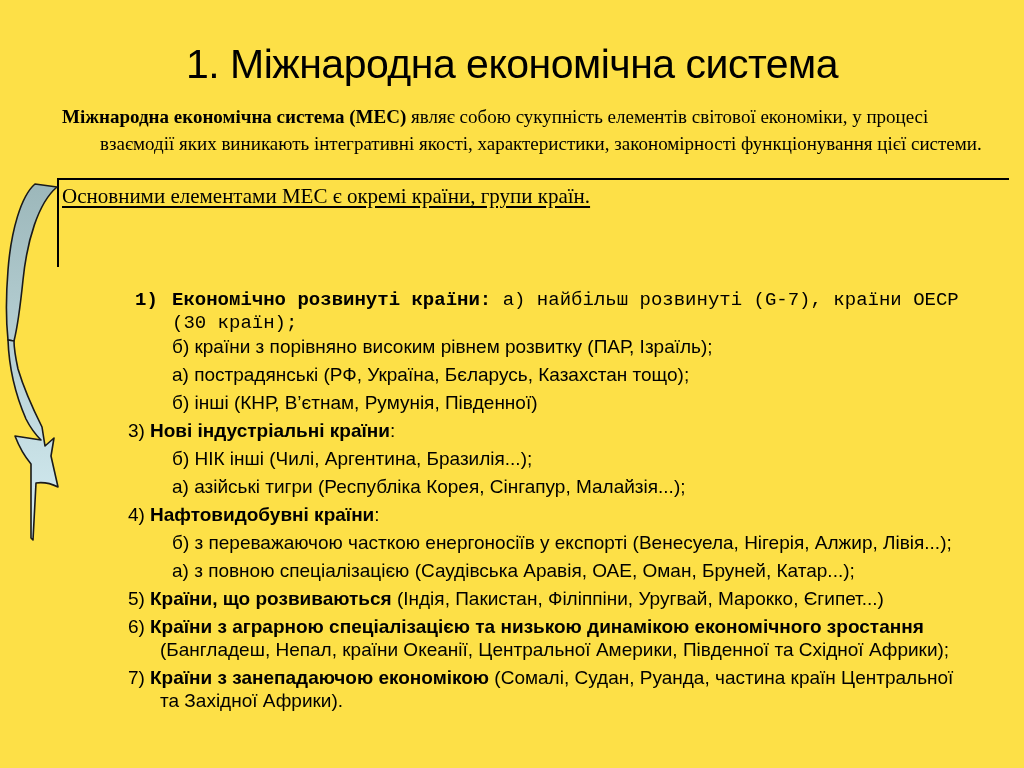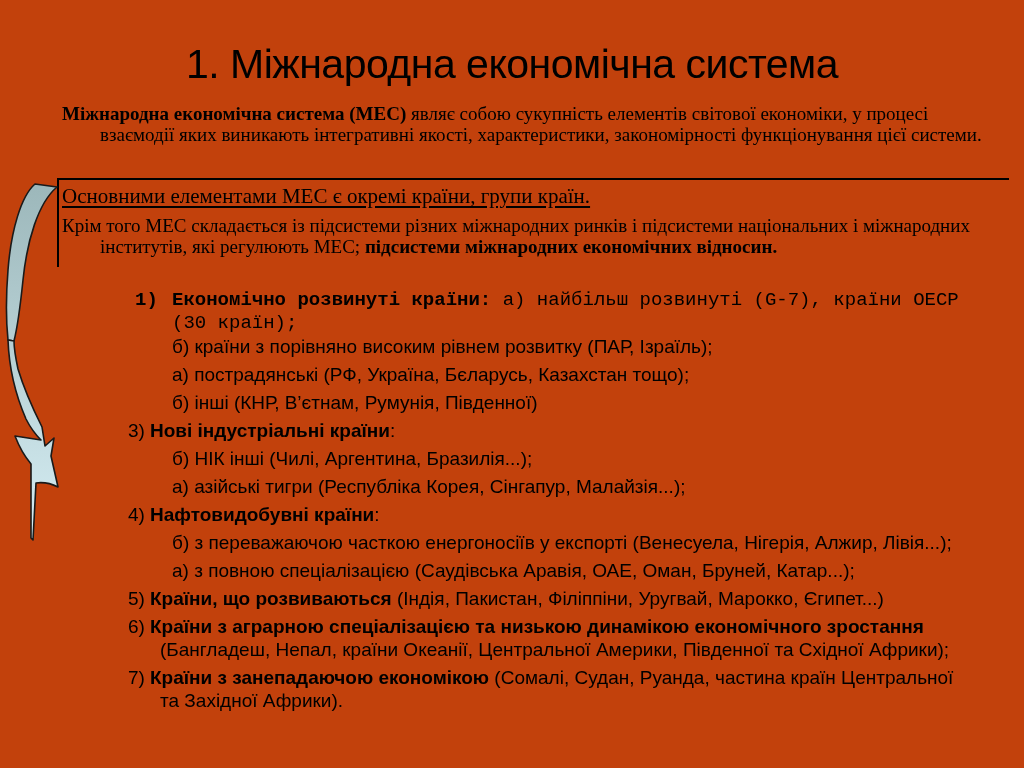--- a/index.html
+++ b/index.html
@@ -1,31 +1,31 @@
 <!DOCTYPE html>
 <html><head>
 <meta charset="utf-8">
 <style>
   html,body { margin:0; padding:0; background:#888; }
   .slide {
     position:relative; width:1024px; height:768px;
-    background:#c2410c; overflow:hidden; margin:0 auto;
+    background:#fde047; overflow:hidden; margin:0 auto;
     color:#000;
   }
   .title {
     position:absolute; top:40px; left:0; width:1024px;
     text-align:center;
     font-family:"Liberation Sans", sans-serif;
     font-size:41px; line-height:48px; letter-spacing:-0.5px;
     color:#000; white-space:nowrap;
   }
   .serif-par {
     position:absolute; left:62px; width:892px;
     font-family:"Liberation Serif", serif;
-    font-size:19px; line-height:21px; color:#000;
+    font-size:19px; line-height:27px; color:#000;
     padding-left:38px; text-indent:-38px;
   }
   .intro { top:103px; }
   .subsys { top:215px; }
   .boxborder {
     position:absolute; left:57px; top:178px; width:950px; height:87px;
     border-top:2px solid #000; border-left:2px solid #000;
   }
   .keyline {
     position:absolute; left:62px; top:181px; width:940px;
@@ -55,21 +55,20 @@
 <div class="slide">
 
   <div class="title">1. Міжнародна економічна система</div>
 
   <div class="serif-par intro"><b>Міжнародна економічна система (МЕС)</b><span> являє собою сукупність елементів світової економіки, у процесі взаємодії яких виникають інтегративні якості, характеристики, закономірності функціонування цієї системи.</span></div>
 
   <div class="boxborder"></div>
 
   <div class="keyline"><u>Основними елементами МЕС є окремі країни, групи країн.</u></div>
 
-  <div class="serif-par subsys"><span>Крім того МЕС складається із підсистеми різних міжнародних ринків і підсистеми національних і міжнародних інститутів, які регулюють МЕС; </span><b>підсистеми міжнародних економічних відносин.</b></div>
 
   <div class="list">
 
     <div class="li-tab"><span class="num">1)</span><b>Економічно розвинуті країни:</b><span> а) найбільш розвинуті (G-7), країни ОЕСР (30 країн);</span></div>
     <div class="cont">б) країни з порівняно високим рівнем розвитку (ПАР, Ізраїль);</div>
 
     <div class="sub">а) пострадянські (РФ, Україна, Бєларусь, Казахстан тощо);</div>
     <div class="sub">б) інші (КНР, В’єтнам, Румунія, Південної)</div>
 
     <div class="li-b"><span class="num">3)</span><b>Нові індустріальні країни</b><span>:</span></div>

